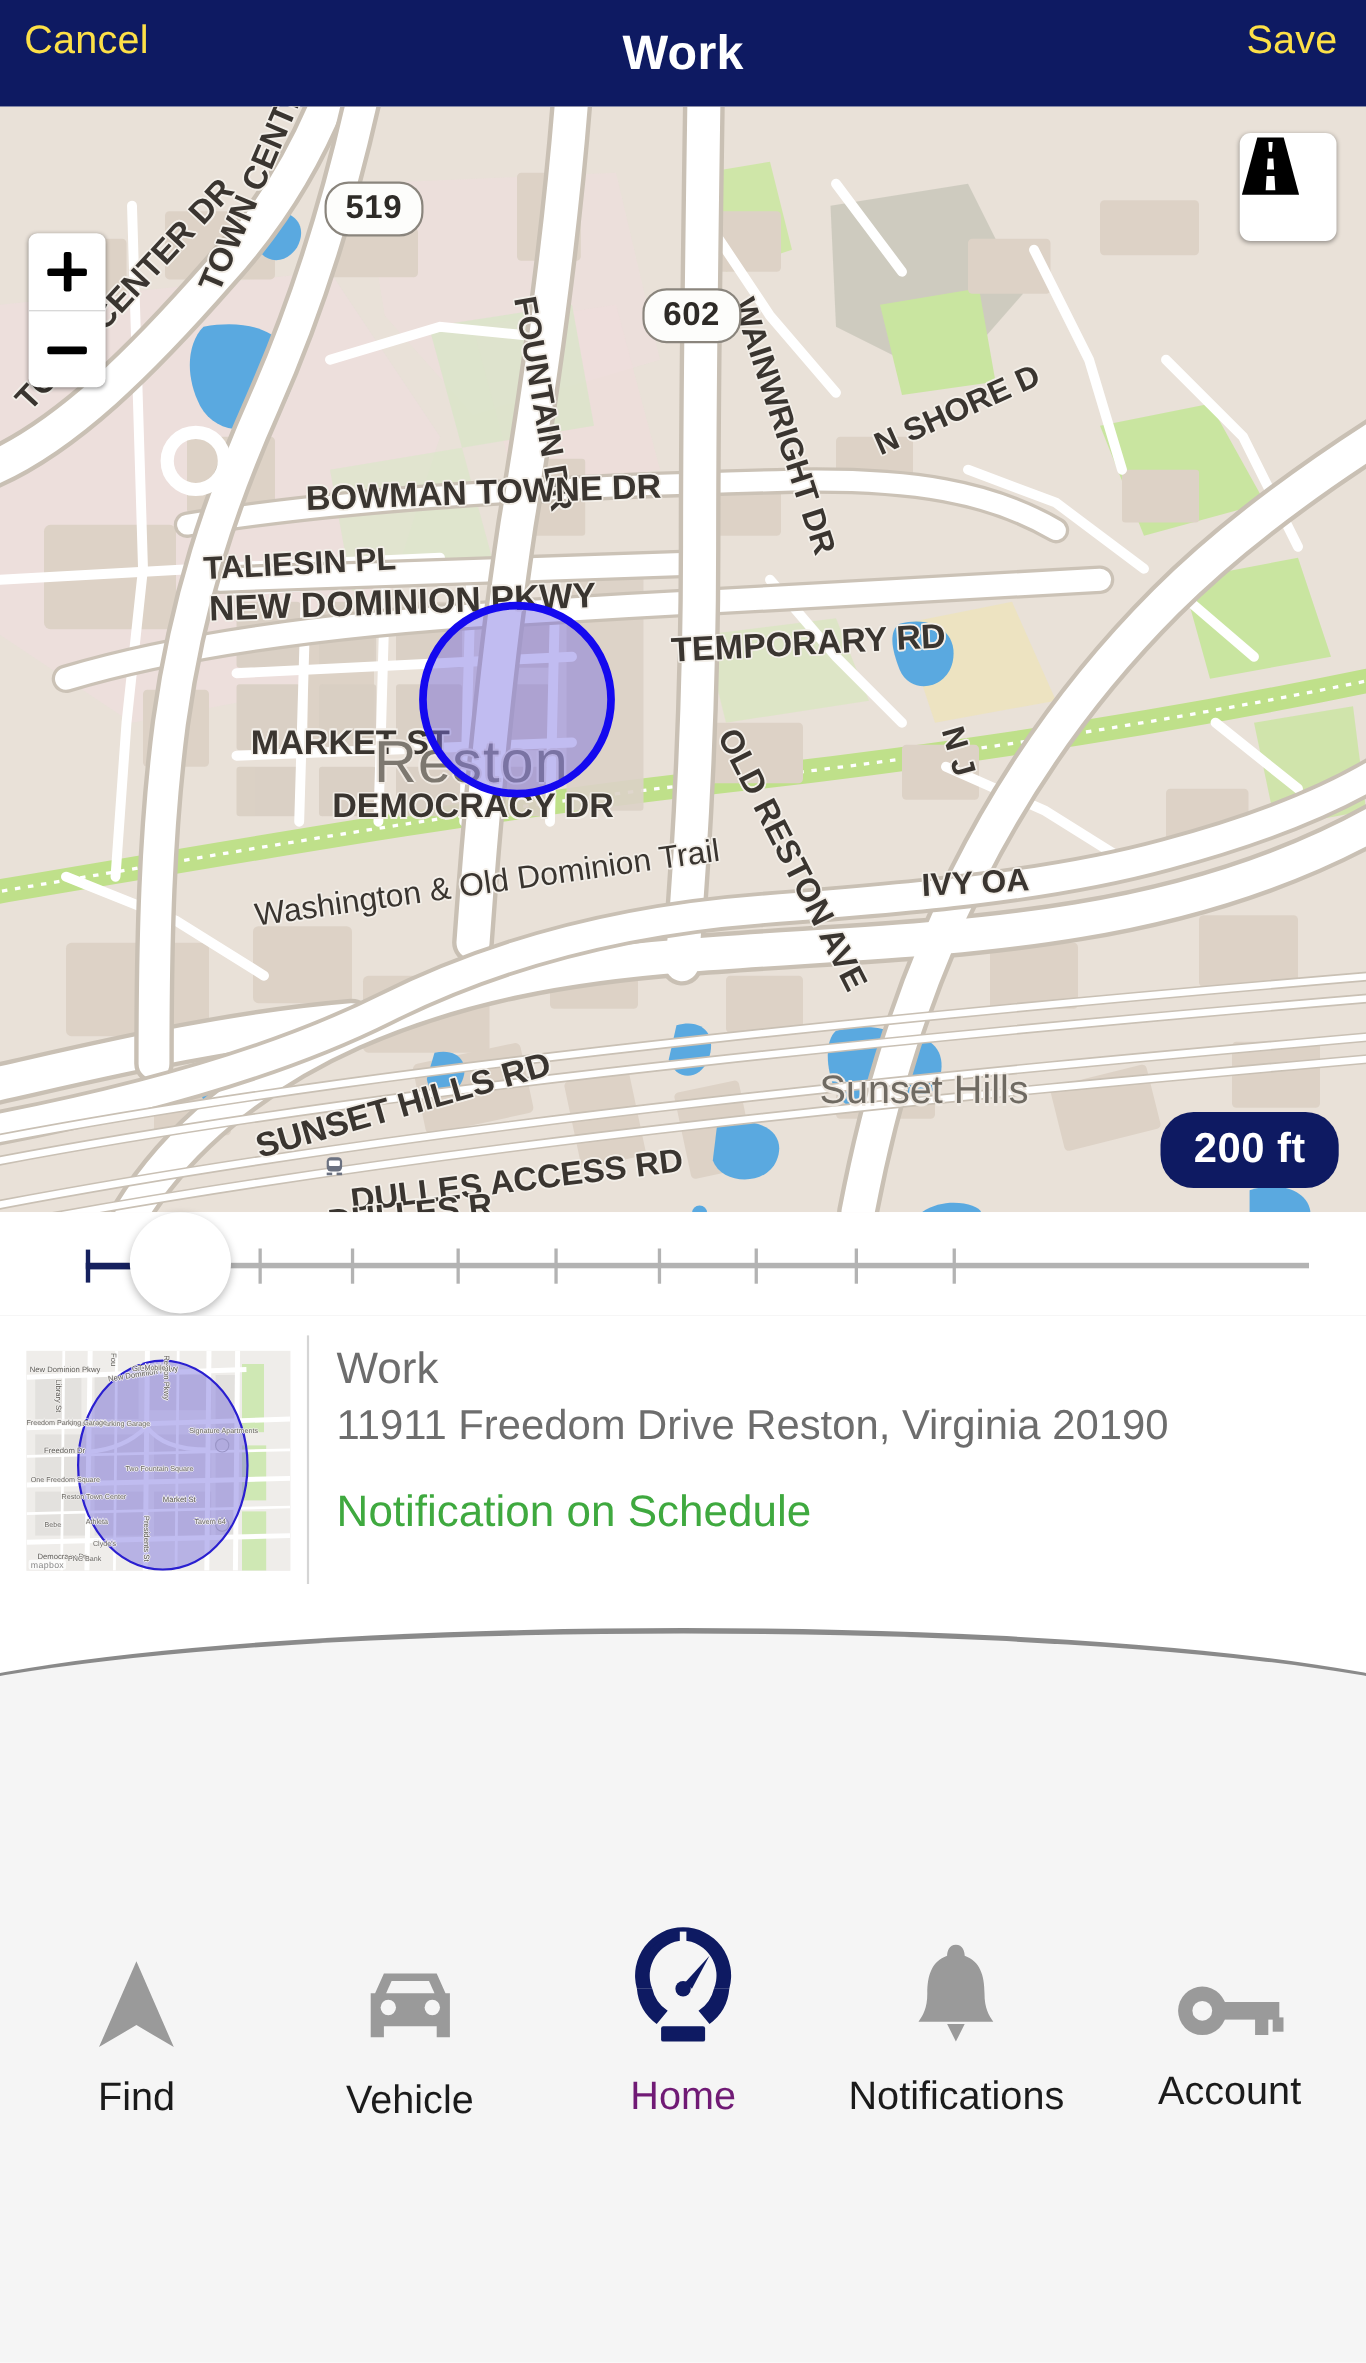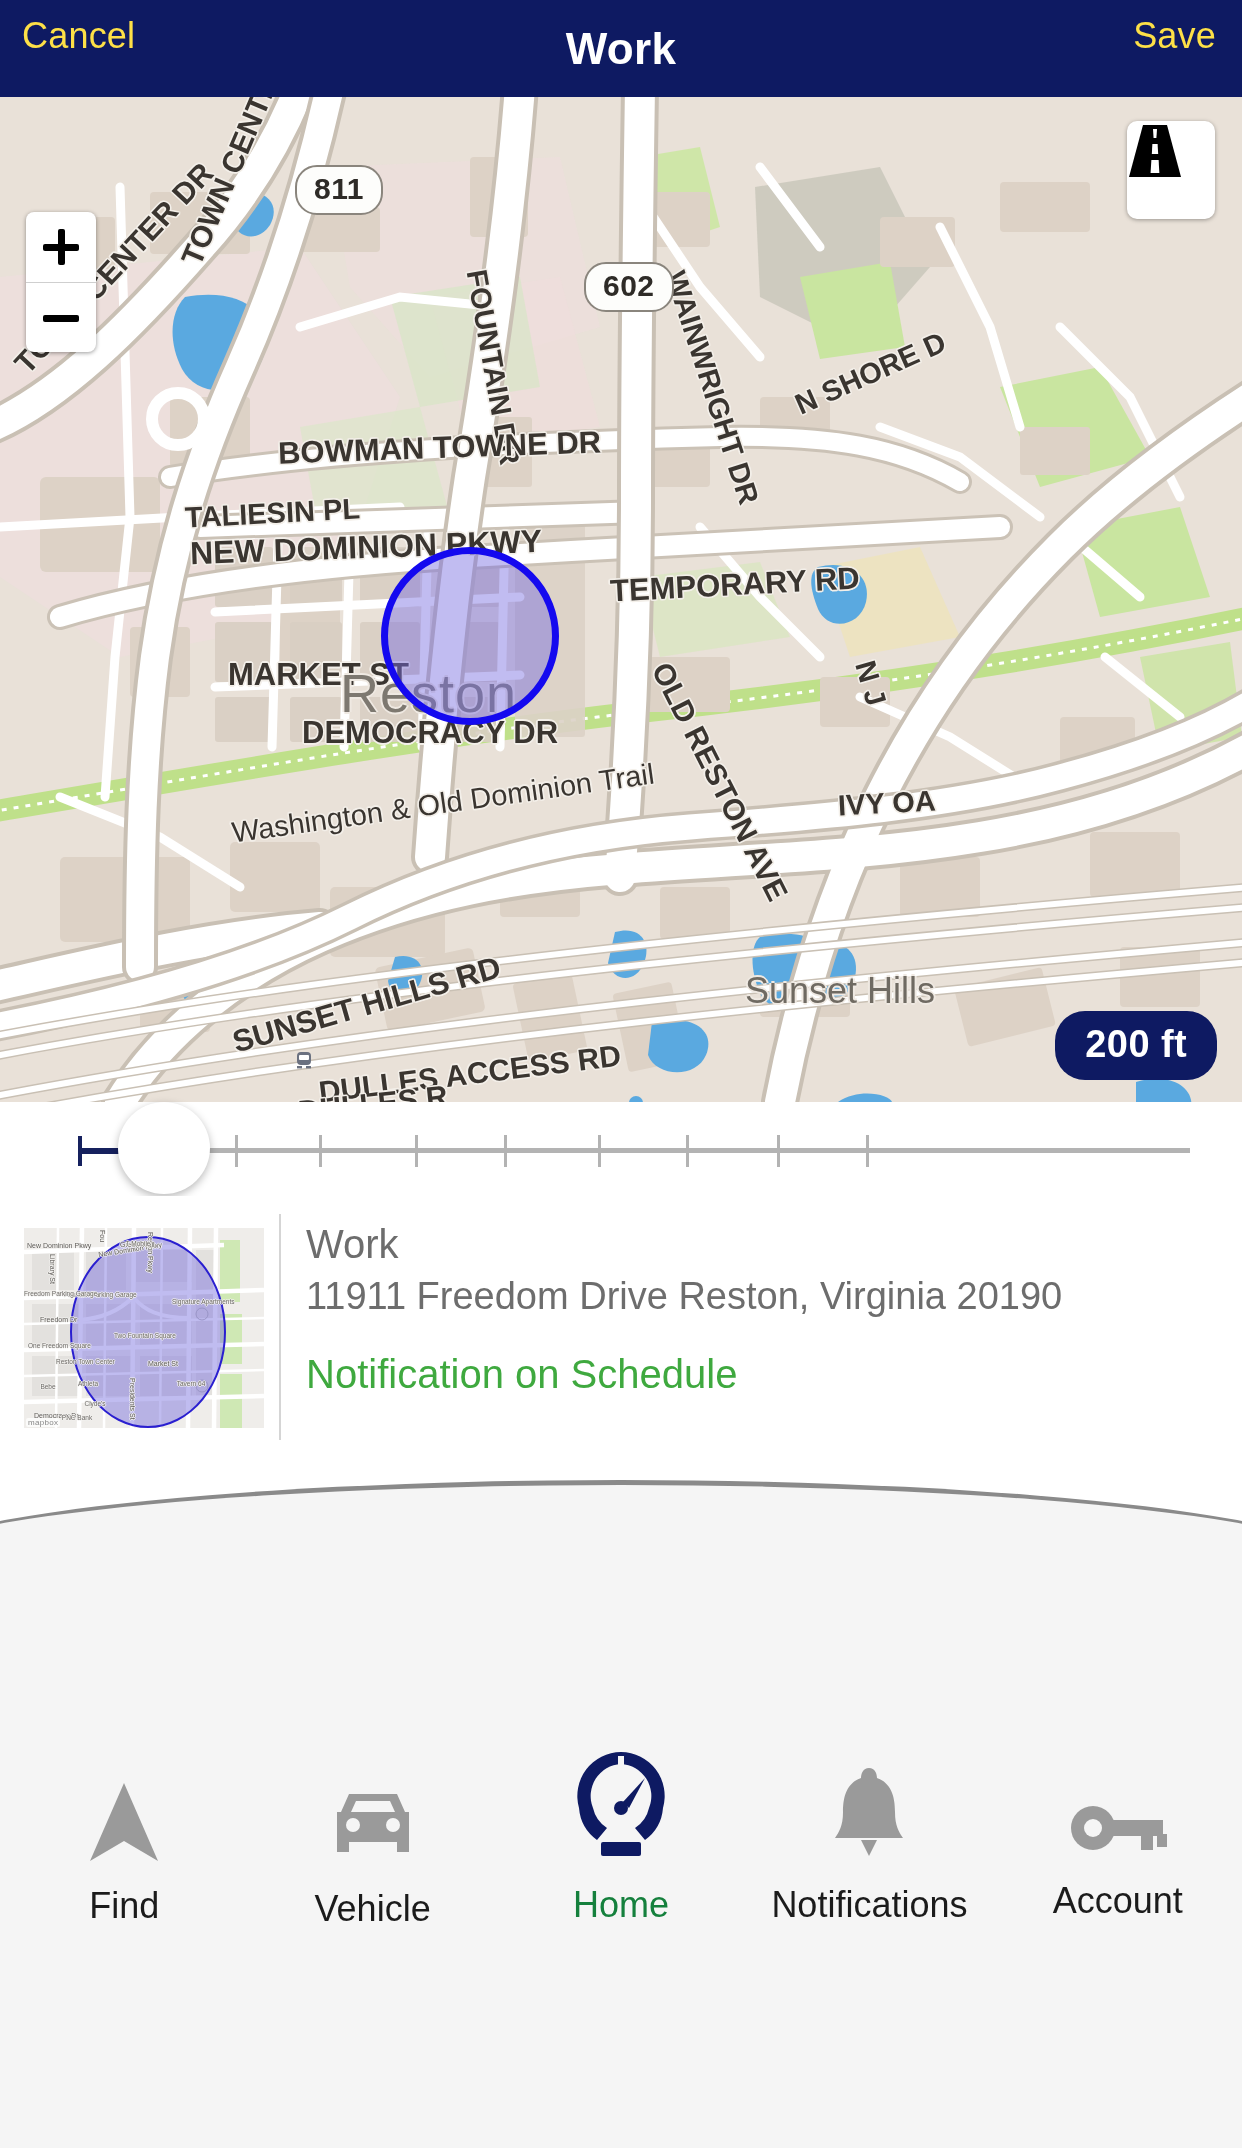--- a/index.html
+++ b/index.html
@@ -172,21 +172,21 @@
   #tabs{
     position:absolute;left:0;top:0;width:1242px;height:687px;
     display:flex;align-items:center;
   }
   .tab{
     flex:1;display:flex;flex-direction:column;align-items:center;
     padding-top:0;
   }
   .tab .ticon{height:92px;display:flex;align-items:flex-end;justify-content:center;}
   .tab .tlabel2{font-size:36px;color:#1b1b1b;margin-top:20px;}
-  .tab.active .tlabel2{color:#15803d;}
+  .tab.active .tlabel2{color:#701a75;}
 </style>
 </head>
 <body>
 
 <div id="app">
 
   <div id="header">
     <div class="hbtn" id="cancel-btn">Cancel</div>
     <div id="header-title">Work</div>
     <div class="hbtn" id="save-btn">Save</div>
@@ -396,21 +396,21 @@
           <rect x="5" y="3" width="14" height="13" rx="4" fill="#6b7180"></rect>
           <rect x="7" y="6" width="10" height="5" rx="1" fill="#fff"></rect>
           <rect x="5" y="17" width="5" height="2.4" fill="#6b7180"></rect>
           <rect x="14" y="17" width="5" height="2.4" fill="#6b7180"></rect>
         </svg>
     </div>
 
     <div class="mcity" style="left:340px;top:565px;">Reston</div>
     <div class="mtown" style="left:745px;top:873px;">Sunset Hills</div>
 
-    <div class="shield" style="left:295px;top:68px;">811</div>
+    <div class="shield" style="left:295px;top:68px;">519</div>
     <div class="shield" style="left:584px;top:165px;">602</div>
 
     <div id="geofence"></div>
 
     <div id="zoom-ctrl">
       <div class="zb" id="zoom-in">
         <span class="plus-h"></span>
         <span class="plus-v"></span>
       </div>
       <div class="zb" id="zoom-out">

